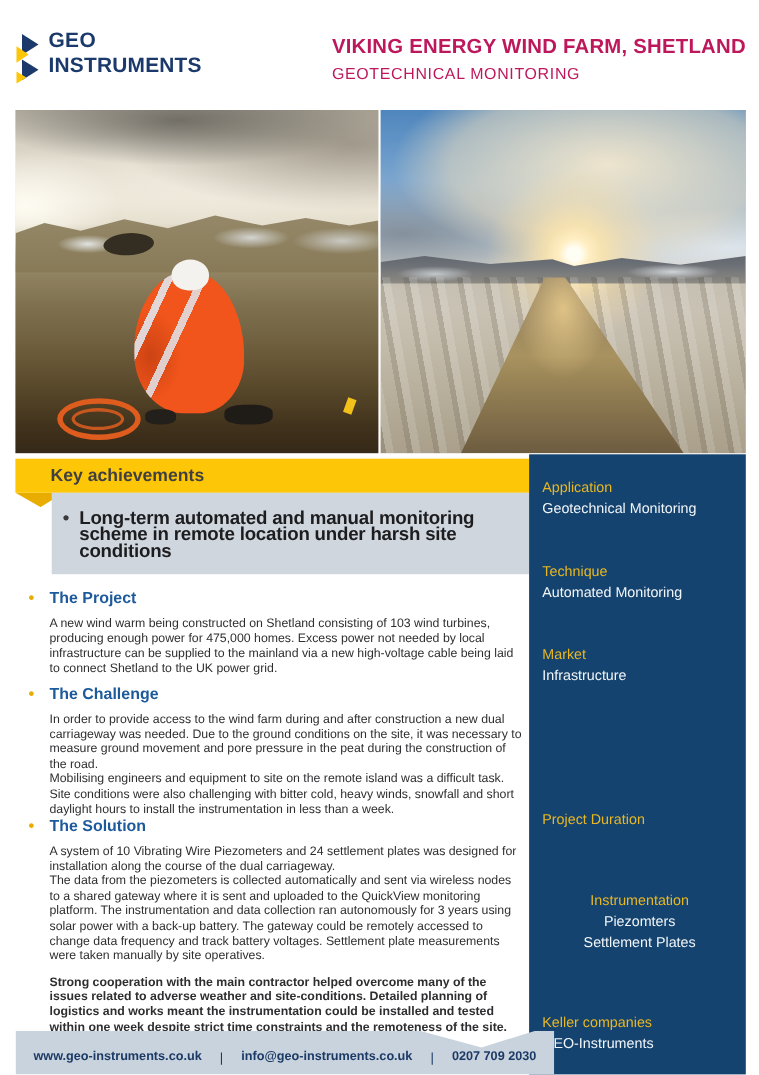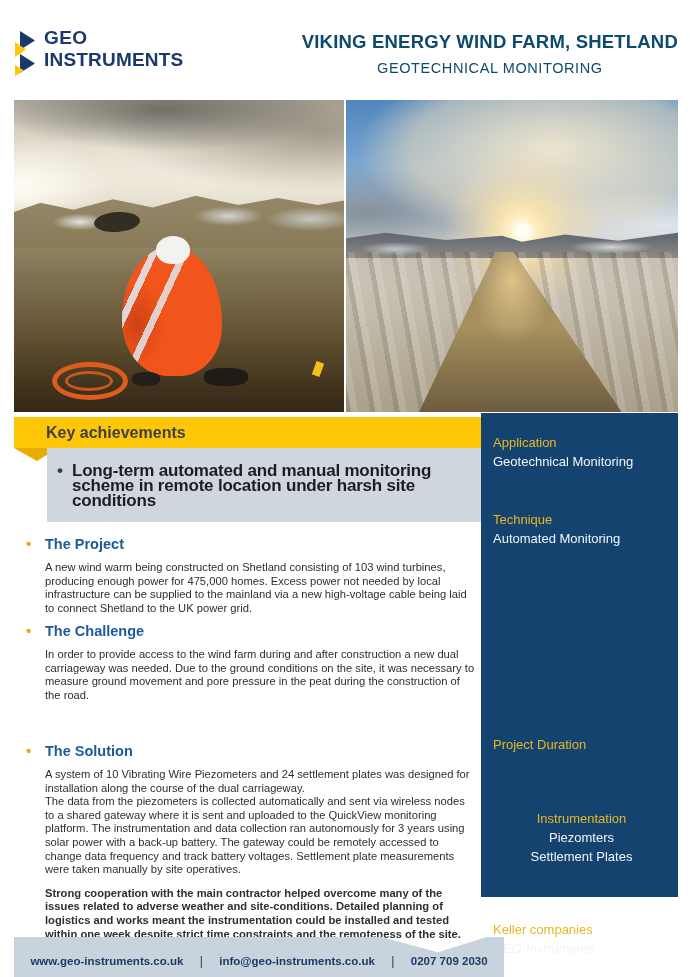--- a/index.html
+++ b/index.html
@@ -5,21 +5,21 @@
   html,body{margin:0;padding:0;background:#ffffff;}
   .page{position:relative;width:690px;height:977px;background:#ffffff;overflow:hidden;
         font-family:"Liberation Sans",sans-serif;}
 
   
   .logo{position:absolute;left:14px;top:28px;display:flex;align-items:flex-start;justify-content:space-between;}
   .logo svg{display:block;margin-top:2px;}
   .wordmark{margin-left:6px;color:#1b3a6b;font-weight:700;line-height:1;}
   .wordmark .l1{font-size:19px;letter-spacing:.4px;}
   .wordmark .l2{font-size:19px;letter-spacing:.2px;margin-top:3px;}
-  .titleblock{position:absolute;right:12px;top:31px;text-align:center;color:#0c4a6e;}
+  .titleblock{position:absolute;right:12px;top:31px;text-align:left;color:#be185d;}
   .doc-title{font-size:18.5px;font-weight:700;letter-spacing:.2px;}
   .doc-subtitle{font-size:14.5px;font-weight:400;letter-spacing:.6px;margin-top:7px;}
 
   
   .photo{position:absolute;top:100px;height:312px;overflow:hidden;}
   .photoL{left:14px;width:330px;
     background:
       radial-gradient(ellipse 120px 70px at 3% 28%, rgba(255,253,244,.95), rgba(255,253,244,0) 70%),
       radial-gradient(ellipse 230px 55px at 45% 3%, rgba(96,94,88,.8), rgba(96,94,88,0) 75%),
       radial-gradient(ellipse 280px 80px at 92% 10%, rgba(130,122,108,.65), rgba(130,122,108,0) 75%),
@@ -81,21 +81,21 @@
   .sec-head{position:relative;padding-left:31px;font-size:14.5px;font-weight:700;color:#1d5a9b;line-height:18px;}
   .sec-head::before{content:"•";position:absolute;left:12px;top:0;color:#e9ac00;font-size:15px;}
   .section p{margin:8px 0 0 31px;width:430px;font-size:11.2px;line-height:13.6px;color:#2e2e30;}
   .section p + p{margin-top:0;}
   .section p.spaced{margin-top:10px;font-weight:bold;}
   #sec-project{top:535px;}
   #sec-challenge{top:622px;}
   #sec-solution{top:742px;}
 
   
-  .sidebar{position:absolute;left:481px;top:413px;width:197px;height:484px;background:#14436f;}
+  .sidebar{position:absolute;left:481px;top:413px;width:197px;height:564px;background:#14436f;}
   .sb-group{position:absolute;left:12px;right:8px;}
   .sb-label{font-size:13px;color:#e9b722;line-height:16px;}
   .sb-value{font-size:13px;color:#f2f5f8;line-height:16px;margin-top:3px;}
   #sb1{top:22px;} #sb2{top:99px;} #sb3{top:174px;} #sb4{top:324px;} #sb5{top:398px;text-align:center;} #sb6{top:509px;}
 
   
   .footer{position:absolute;left:14px;top:937px;width:490px;height:40px;background:#c9d3dd;
     clip-path:polygon(0 0,75% 0,86.5% 38%,96.5% 0,100% 0,100% 100%,0 100%);
     display:flex;align-items:center;justify-content:space-evenly;padding-top:8px;box-sizing:border-box;}
   .footer .item{font-size:11.5px;font-weight:700;color:#1c3a66;}
@@ -148,37 +148,42 @@
   </div>
 
   <div class="section" id="sec-project">
     <div class="sec-head">The Project</div>
     <p>A new wind warm being constructed on Shetland consisting of 103 wind turbines, producing enough power for 475,000 homes. Excess power not needed by local infrastructure can be supplied to the mainland via a new high-voltage cable being laid  to connect Shetland to the UK power grid.</p>
   </div>
 
   <div class="section" id="sec-challenge">
     <div class="sec-head">The Challenge</div>
     <p>In order to provide access to the wind farm during and after construction a new dual carriageway was needed. Due to the ground conditions on the site, it was necessary to measure ground movement and pore pressure in the peat during the construction of the road.</p>
+    <p>Mobilising engineers and equipment to site on the remote island was a difficult task. Site conditions were also challenging with bitter cold, heavy winds, snowfall and short daylight hours to install the instrumentation in less than a week.</p>
   </div>
 
   <div class="section" id="sec-solution">
     <div class="sec-head">The Solution</div>
     <p>A system of 10 Vibrating Wire Piezometers and 24 settlement plates was designed for installation along the course of the dual carriageway.</p>
     <p>The data from the piezometers is collected automatically and sent via wireless nodes to a shared gateway where it is sent and uploaded to the QuickView monitoring platform. The instrumentation and data collection ran autonomously for 3 years using solar power with a back-up battery. The gateway could be remotely accessed to change data frequency and track battery voltages. Settlement plate measurements were taken manually by site operatives.</p>
     <p class="spaced">Strong cooperation with the main contractor helped overcome many of the issues related to adverse weather and site-conditions. Detailed planning of logistics and works meant the instrumentation could be installed and tested within one week despite strict time constraints and the remoteness of the site.</p>
   </div>
 
   <div class="sidebar">
     <div class="sb-group" id="sb1">
       <div class="sb-label">Application</div>
       <div class="sb-value">Geotechnical Monitoring</div>
     </div>
     <div class="sb-group" id="sb2">
       <div class="sb-label">Technique</div>
       <div class="sb-value">Automated Monitoring</div>
+    </div>
+    <div class="sb-group" id="sb3">
+      <div class="sb-label">Market</div>
+      <div class="sb-value">Infrastructure</div>
     </div>
     <div class="sb-group" id="sb4">
       <div class="sb-label">Project Duration</div>
     </div>
     <div class="sb-group" id="sb5">
       <div class="sb-label">Instrumentation</div>
       <div class="sb-value">Piezomters</div>
       <div class="sb-value">Settlement Plates</div>
     </div>
     <div class="sb-group" id="sb6">

